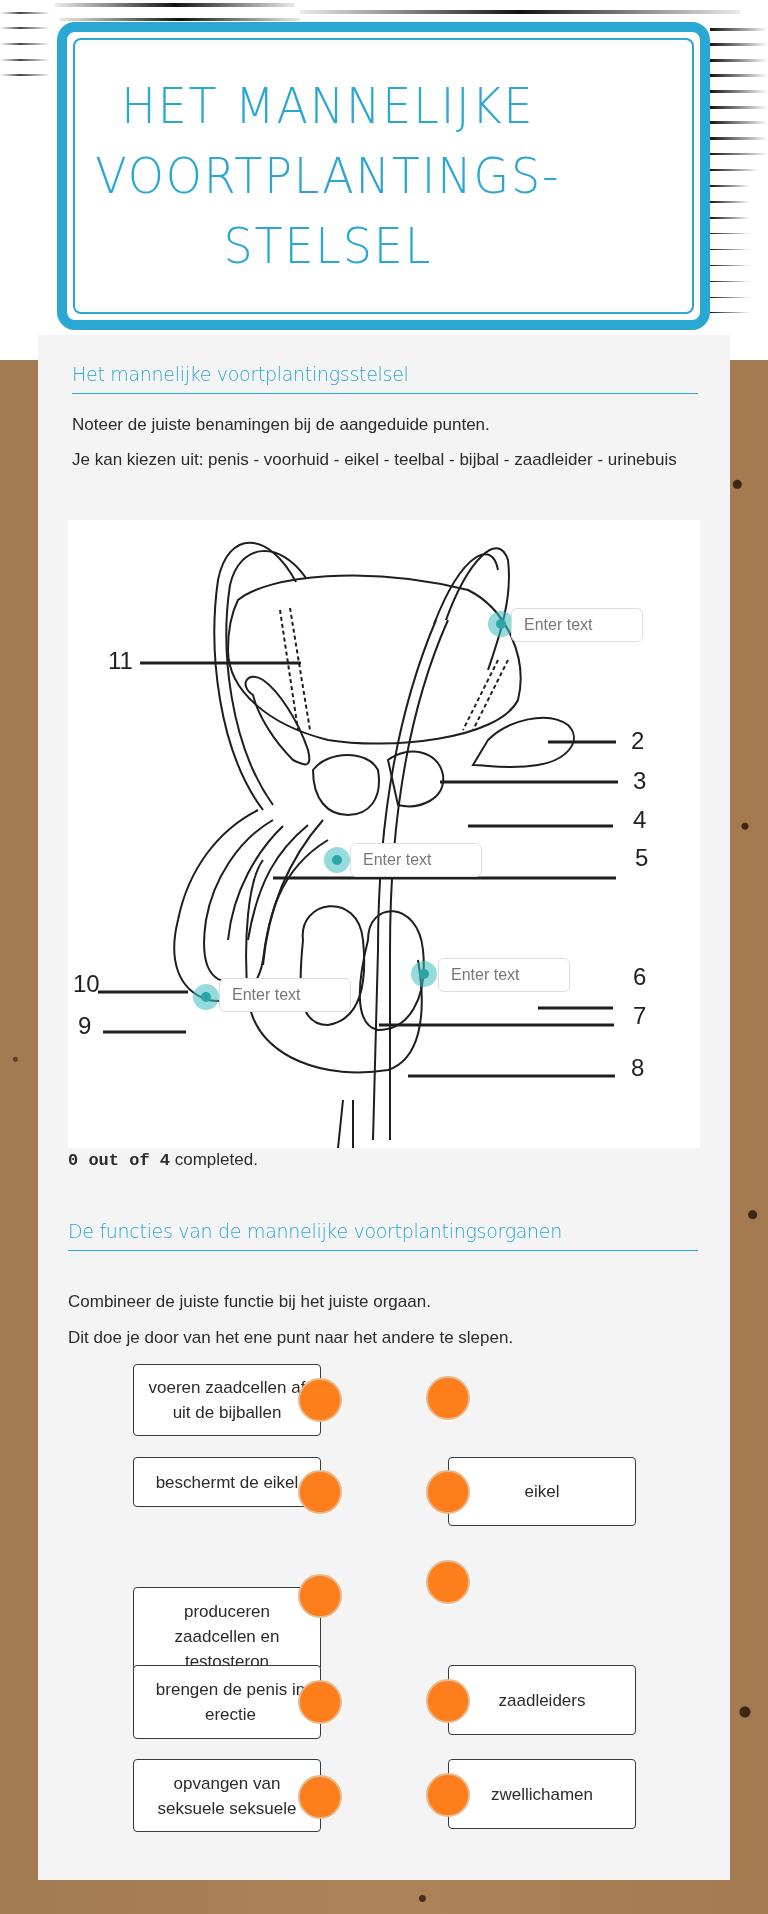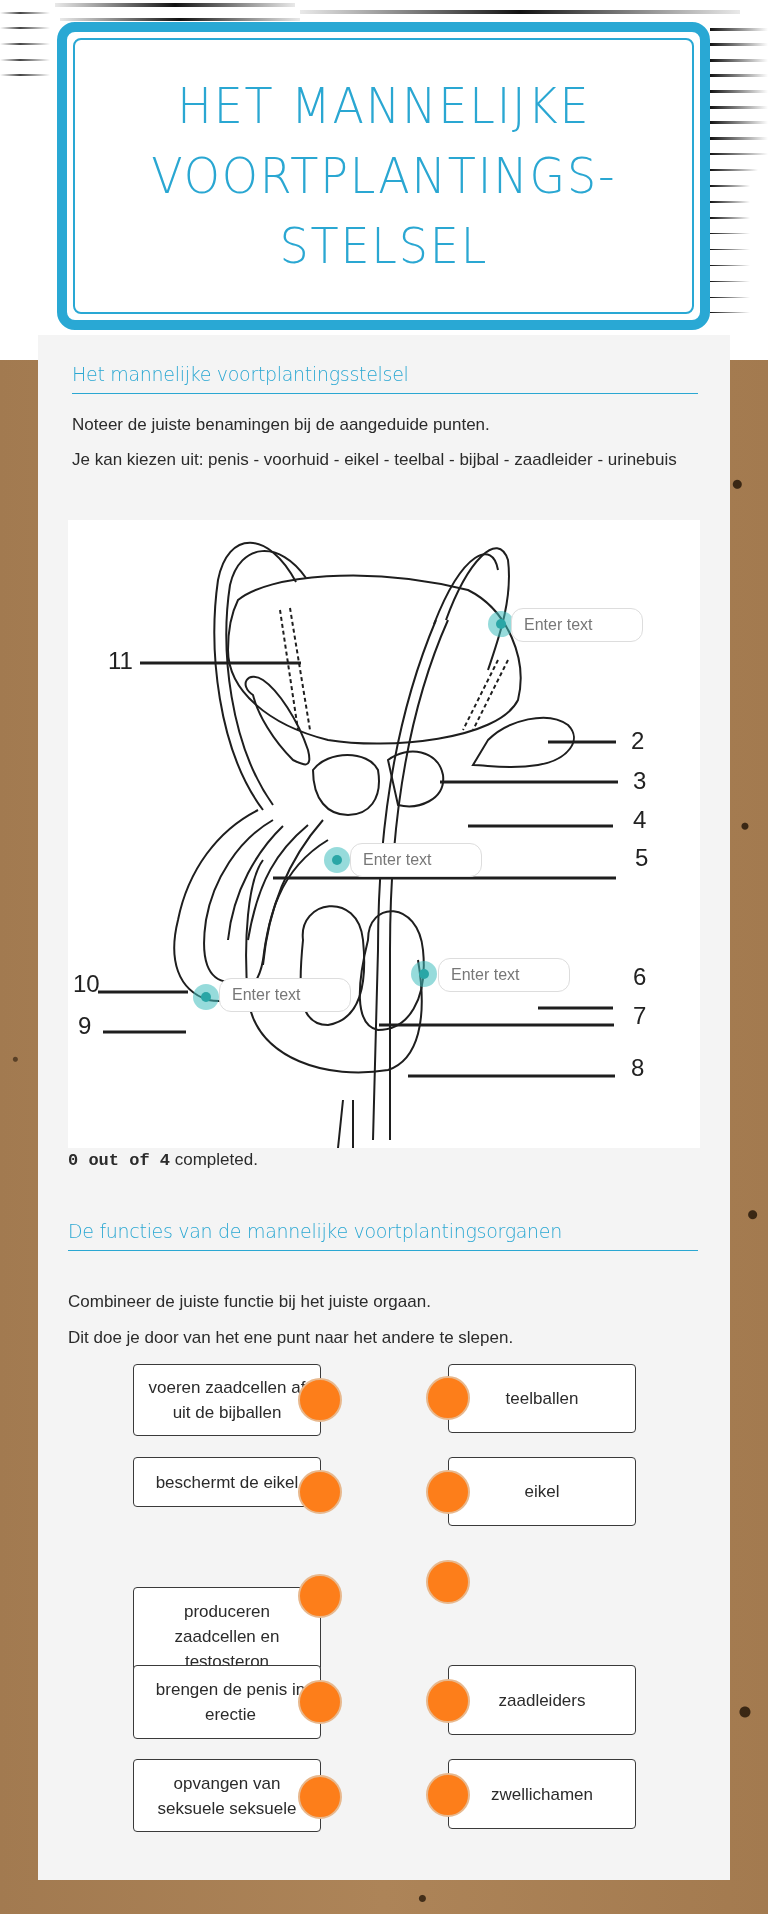--- a/index.html
+++ b/index.html
@@ -24,21 +24,21 @@
       linear-gradient(90deg, #a27a50, #ad8458 50%, #a37a4f);
   }
   .speed-lines { position: absolute; left: 0; top: 0; width: 768px; height: 340px; }
   .title-frame {
     position: absolute; left: 57px; top: 22px; width: 653px; height: 308px;
     border: 10px solid #29a8d4; border-radius: 18px; background: #fff;
   }
   .title-inner {
     position: absolute; left: 6px; top: 6px; right: 6px; bottom: 6px;
     border: 2px solid #29a8d4; border-radius: 8px;
-    display: flex; align-items: center; justify-content: center; text-align: center;
+    display: flex; align-items: center; text-align: center;
   }
   .title-text {
     font-family: "DejaVu Sans", sans-serif; font-weight: 300;
     font-size: 50px; line-height: 70px; color: #2aa7d2; letter-spacing: 2px;
     transform: scaleX(0.92);
   }
   .card {
     position: absolute; left: 38px; top: 335px; width: 692px; height: 1545px;
     background: #f4f4f4;
   }
@@ -62,21 +62,21 @@
   .hotspot {
     position: absolute; width: 26px; height: 26px; border-radius: 50%;
     background: rgba(64, 190, 190, 0.55);
   }
   .hotspot::after {
     content: ""; position: absolute; left: 8px; top: 8px; width: 10px; height: 10px;
     border-radius: 50%; background: #2aa6a6;
   }
   .text-input {
     position: absolute; width: 132px; height: 34px;
-    border: 1px solid #ddd; border-radius: 12px; background: #fff;
+    border: 1px solid #ddd; border-radius: 6px; background: #fff;
     font-family: "Liberation Sans", sans-serif; font-size: 16px; color: #666;
     padding-left: 12px; outline: none;
   }
   .text-input::placeholder { color: #777; }
   .progress {
     position: absolute; left: 30px; top: 815px;
     font-family: "Liberation Sans", sans-serif; font-size: 17px; color: #2b2b2b;
   }
   .progress b { font-weight: 700; font-family: Liberation Mono, monospace; }
   .match-box {
@@ -238,21 +238,20 @@
   <div class="progress">
     <b>0 out of 4</b><span> completed.</span>
   </div>
 
   <div class="section-heading" style="top:885px; left:30px; width:630px;">De functies van de mannelijke voortplantingsorganen</div>
   <div class="para" style="top:954px; left:30px;">Combineer de juiste functie bij het juiste orgaan.</div>
   <div class="para" style="top:990px; left:30px;">Dit doe je door van het ene punt naar het andere te slepen.</div>
 
   <div class="match-box left" style="top:1029px; height:72px;">voeren zaadcellen af uit de bijballen</div>
   <div class="dot" style="left:260px; top:1043px;"></div>
-  <div class="match-box right" style="top:1029px; height:69px;">teelballen</div>
   <div class="dot" style="left:388px; top:1041px;"></div>
 
   <div class="match-box left" style="top:1122px; height:50px;">beschermt de eikel</div>
   <div class="dot" style="left:260px; top:1135px;"></div>
   <div class="match-box right" style="top:1122px; height:69px;">eikel</div>
   <div class="dot" style="left:388px; top:1135px;"></div>
 
   <div class="match-box left" style="top:1252px; height:98px;">produceren zaadcellen en testosteron</div>
   <div class="dot" style="left:260px; top:1239px;"></div>
   <div class="dot" style="left:388px; top:1225px;"></div>

